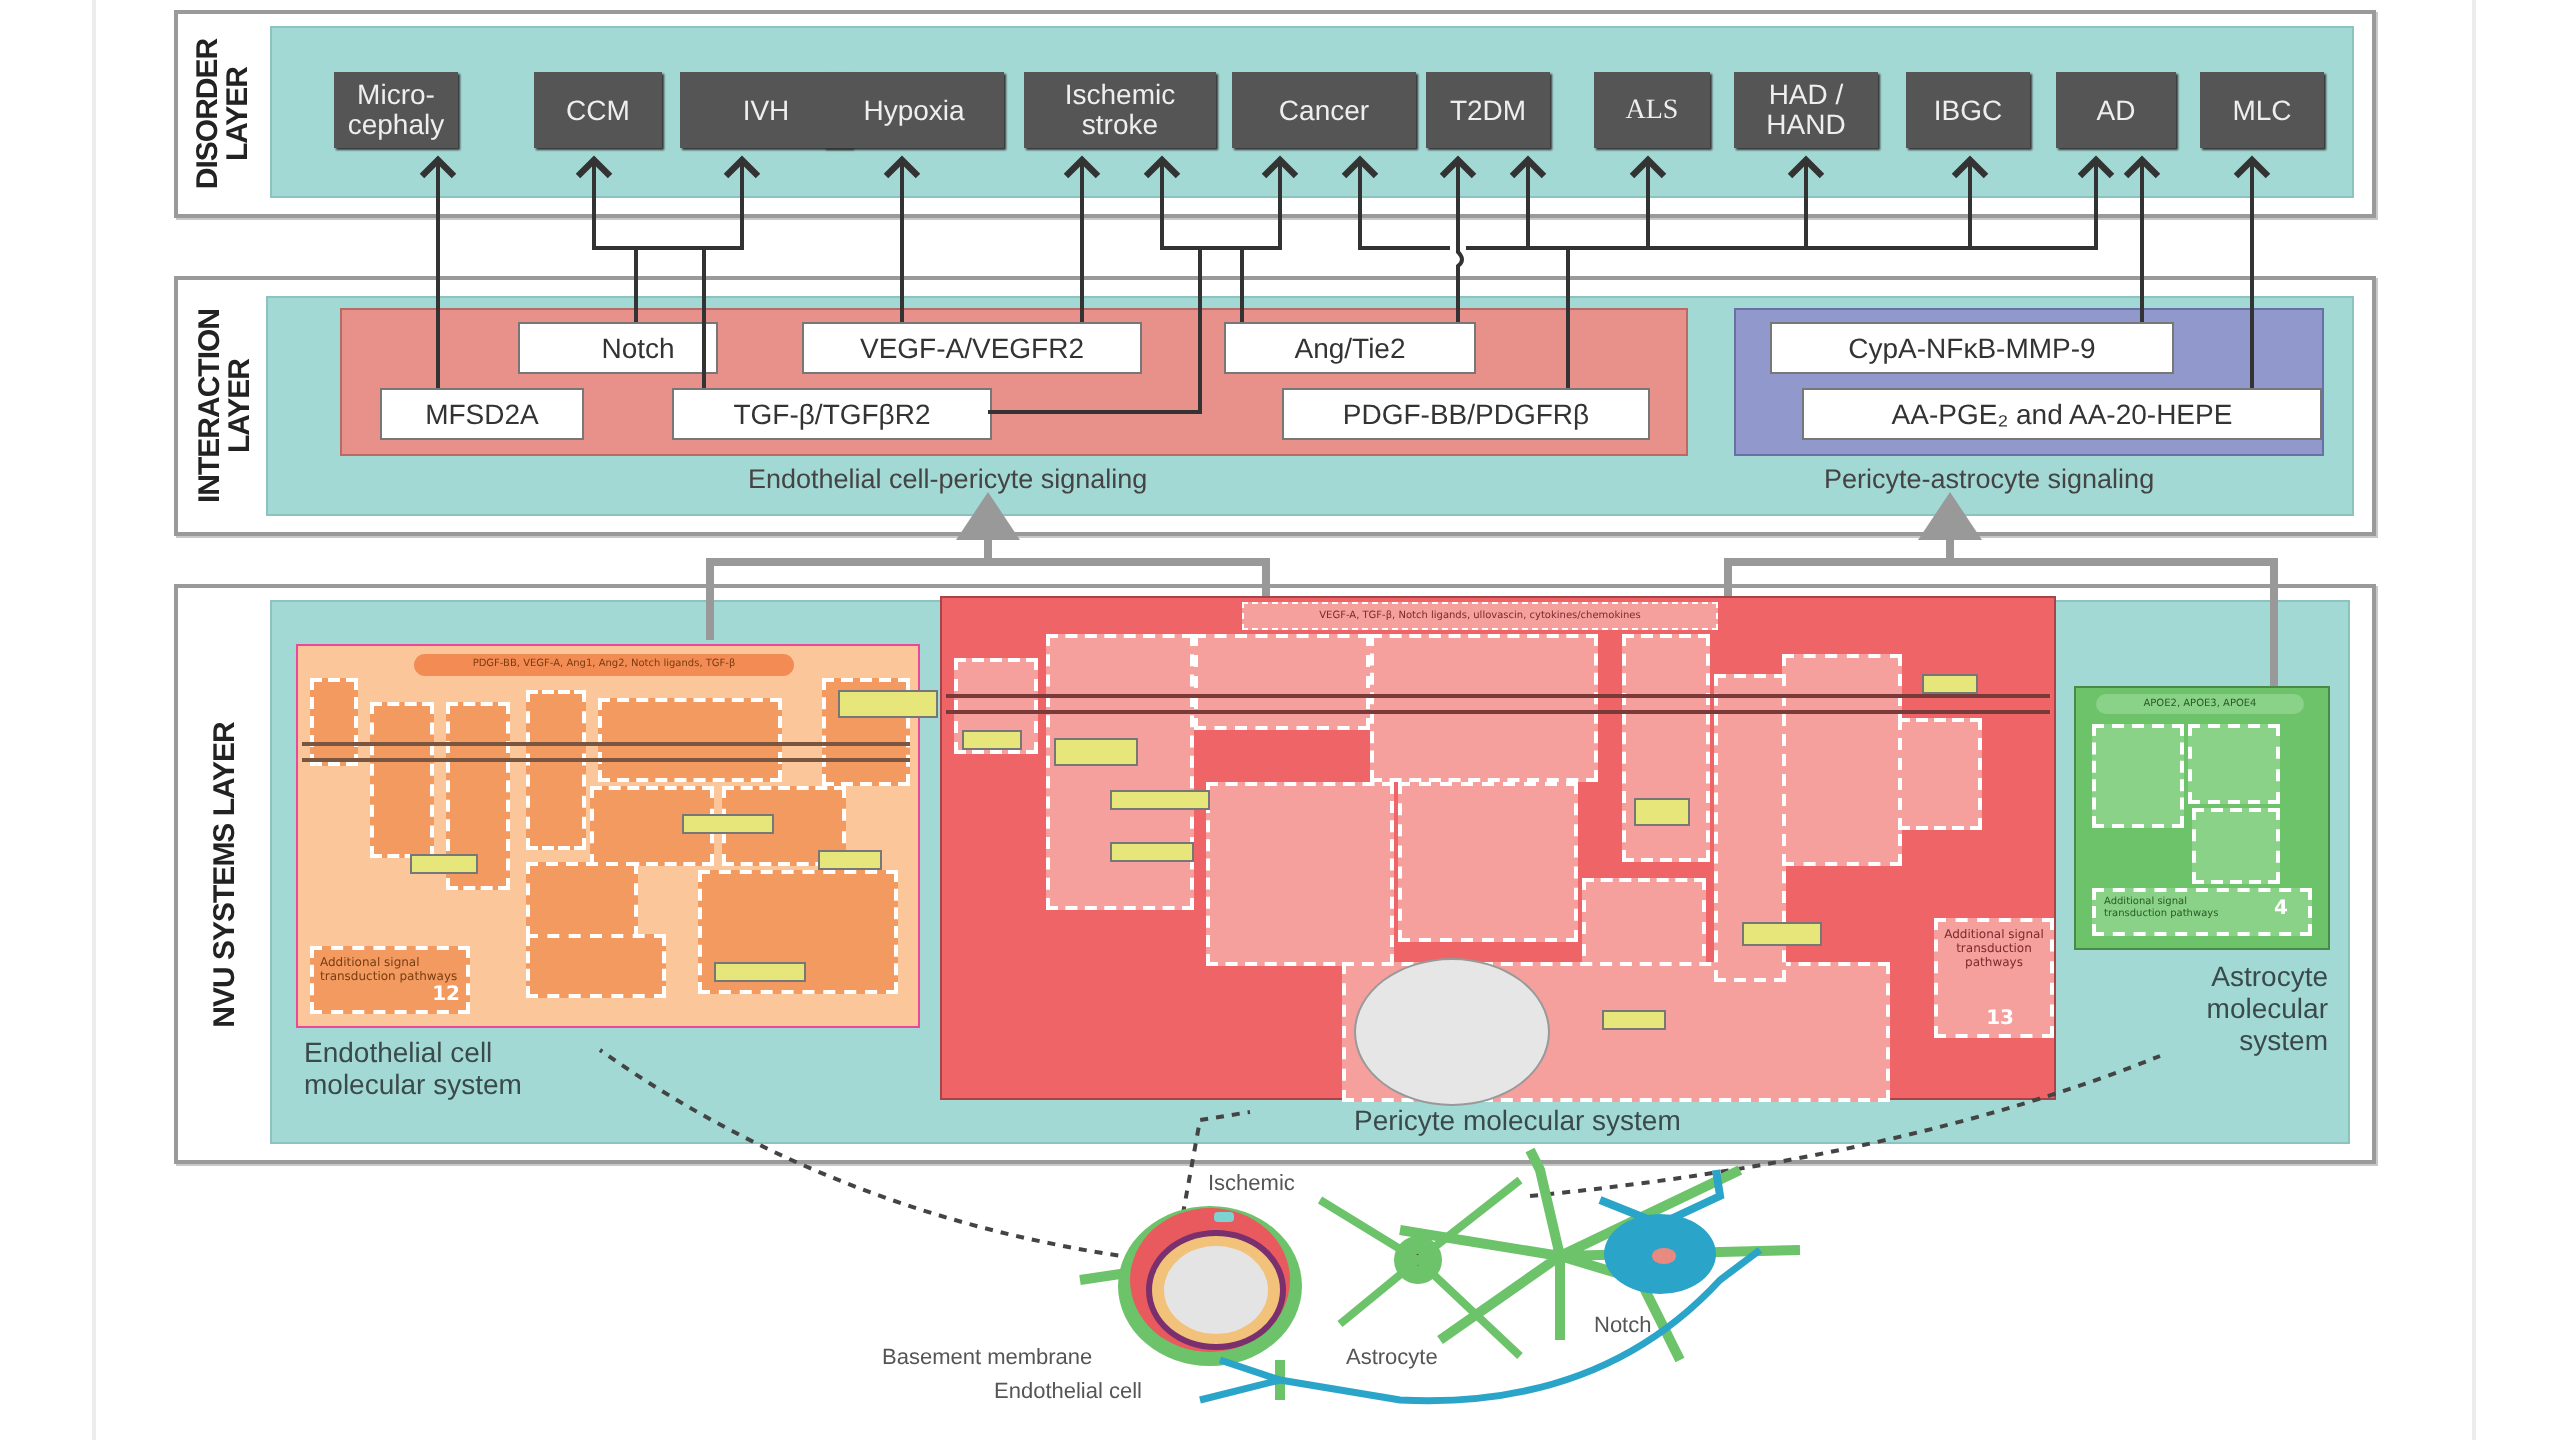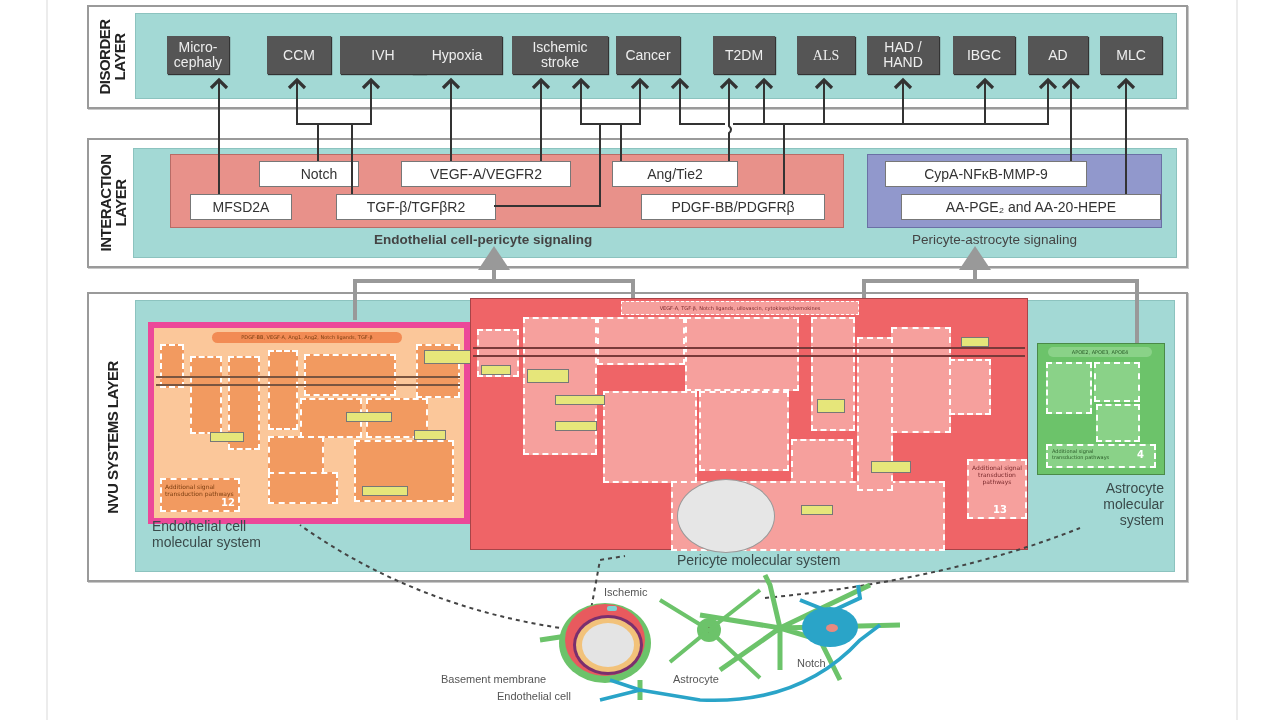--- a/index.html
+++ b/index.html
@@ -37,21 +37,21 @@
   <div class="teal" style="left:46px; top:6px; width:1040px; height:84px;"></div>
 </div>
 <div id="disorders">
     <div class="disorder" style="left: 167px; width: 62px; white-space: pre;">Micro-
 cephaly</div>
     <div class="disorder" style="left: 267px; width: 64px; white-space: pre;">CCM</div>
     <div class="disorder" style="left: 340px; width: 86px; white-space: pre;">IVH</div>
     <div class="disorder" style="left: 412px; width: 90px; white-space: pre;">Hypoxia</div>
     <div class="disorder" style="left: 512px; width: 96px; white-space: pre;">Ischemic
 stroke</div>
-    <div class="disorder" style="left: 616px; width: 64px; white-space: pre; text-align: center;">Cancer</div>
+    <div class="disorder" style="left: 616px; width: 92px; white-space: pre; text-align: center;">Cancer</div>
     <div class="disorder" style="left: 713px; width: 62px; white-space: pre;">T2DM</div>
     <div class="disorder" style="left: 797px; width: 58px; white-space: pre; font-family: Liberation Serif, serif;">ALS</div>
     <div class="disorder" style="left: 867px; width: 72px; white-space: pre;">HAD /
 HAND</div>
     <div class="disorder" style="left: 953px; width: 62px; white-space: pre;">IBGC</div>
     <div class="disorder" style="left: 1028px; width: 60px; white-space: pre;">AD</div>
     <div class="disorder" style="left: 1100px; width: 62px; white-space: pre;">MLC</div>
   </div>
 
 <div class="layer" style="left:87px; top:138px; width:1097px; height:126px;">
@@ -65,31 +65,31 @@
 
 <div class="wbox" style="left:259px; top:161px; width:78px;padding-left:20px;">Notch</div>
 <div class="wbox" style="left:401px; top:161px; width:168px;">VEGF-A/VEGFR2</div>
 <div class="wbox" style="left:612px; top:161px; width:124px;">Ang/Tie2</div>
 <div class="wbox" style="left:190px; top:194px; width:100px;">MFSD2A</div>
 <div class="wbox" style="left:336px; top:194px; width:158px;">TGF-β/TGFβR2</div>
 <div class="wbox" style="left:641px; top:194px; width:182px;">PDGF-BB/PDGFRβ</div>
 <div class="wbox" style="left:885px; top:161px; width:200px;">CypA-NFκB-MMP-9</div>
 <div class="wbox" style="left:885px; top:194px; width:258px;margin-left:16px;">AA-PGE₂ and AA-20-HEPE</div>
 
-<div class="sig-label" style="left:374px; top:232px;font-weight:bold;">Endothelial cell-pericyte signaling</div>
+<div class="sig-label" style="left:374px; top:232px;">Endothelial cell-pericyte signaling</div>
 <div class="sig-label" style="left:912px; top:232px;">Pericyte-astrocyte signaling</div>
 
 <div class="layer" style="left:87px; top:292px; width:1097px; height:286px;">
   <div class="layer-label">
       <span>NVU SYSTEMS LAYER</span>
     </div>
   <div class="teal" style="left:46px; top:6px; width:1038px; height:270px;"></div>
 </div>
 
-<div style="position:absolute; left:148px; top:322px; width:310px; height:190px; background:#fbc79a; border:6px solid #ec4899;">
+<div style="position:absolute; left:148px; top:322px; width:310px; height:190px; background:#fbc79a; border:1px solid #ec4899;">
   <div style="position:absolute; left:58px; top:4px; width:190px; height:11px; background:#f28b54; border-radius:6px; font-size:5px; color:#7a3d10; text-align:center; line-height:11px; overflow:hidden; white-space:nowrap;">PDGF-BB, VEGF-A, Ang1, Ang2, Notch ligands, TGF-β</div>
   <div class="mod" style="left:6px; top:16px; width:20px; height:40px; background:#f29a60;"></div>
   <div class="mod" style="left:36px; top:28px; width:28px; height:74px; background:#f29a60;"></div>
   <div class="mod" style="left:74px; top:28px; width:28px; height:90px; background:#f29a60;"></div>
   <div class="mod" style="left:114px; top:22px; width:26px; height:76px; background:#f29a60;"></div>
   <div class="mod" style="left:150px; top:26px; width:88px; height:38px; background:#f29a60;"></div>
   <div class="mod" style="left:146px; top:70px; width:58px; height:36px; background:#f29a60;"></div>
   <div class="mod" style="left:212px; top:70px; width:58px; height:36px; background:#f29a60;"></div>
   <div class="mod" style="left:114px; top:108px; width:52px; height:34px; background:#f29a60;"></div>
   <div class="mod" style="left:114px; top:144px; width:66px; height:28px; background:#f29a60;"></div>

